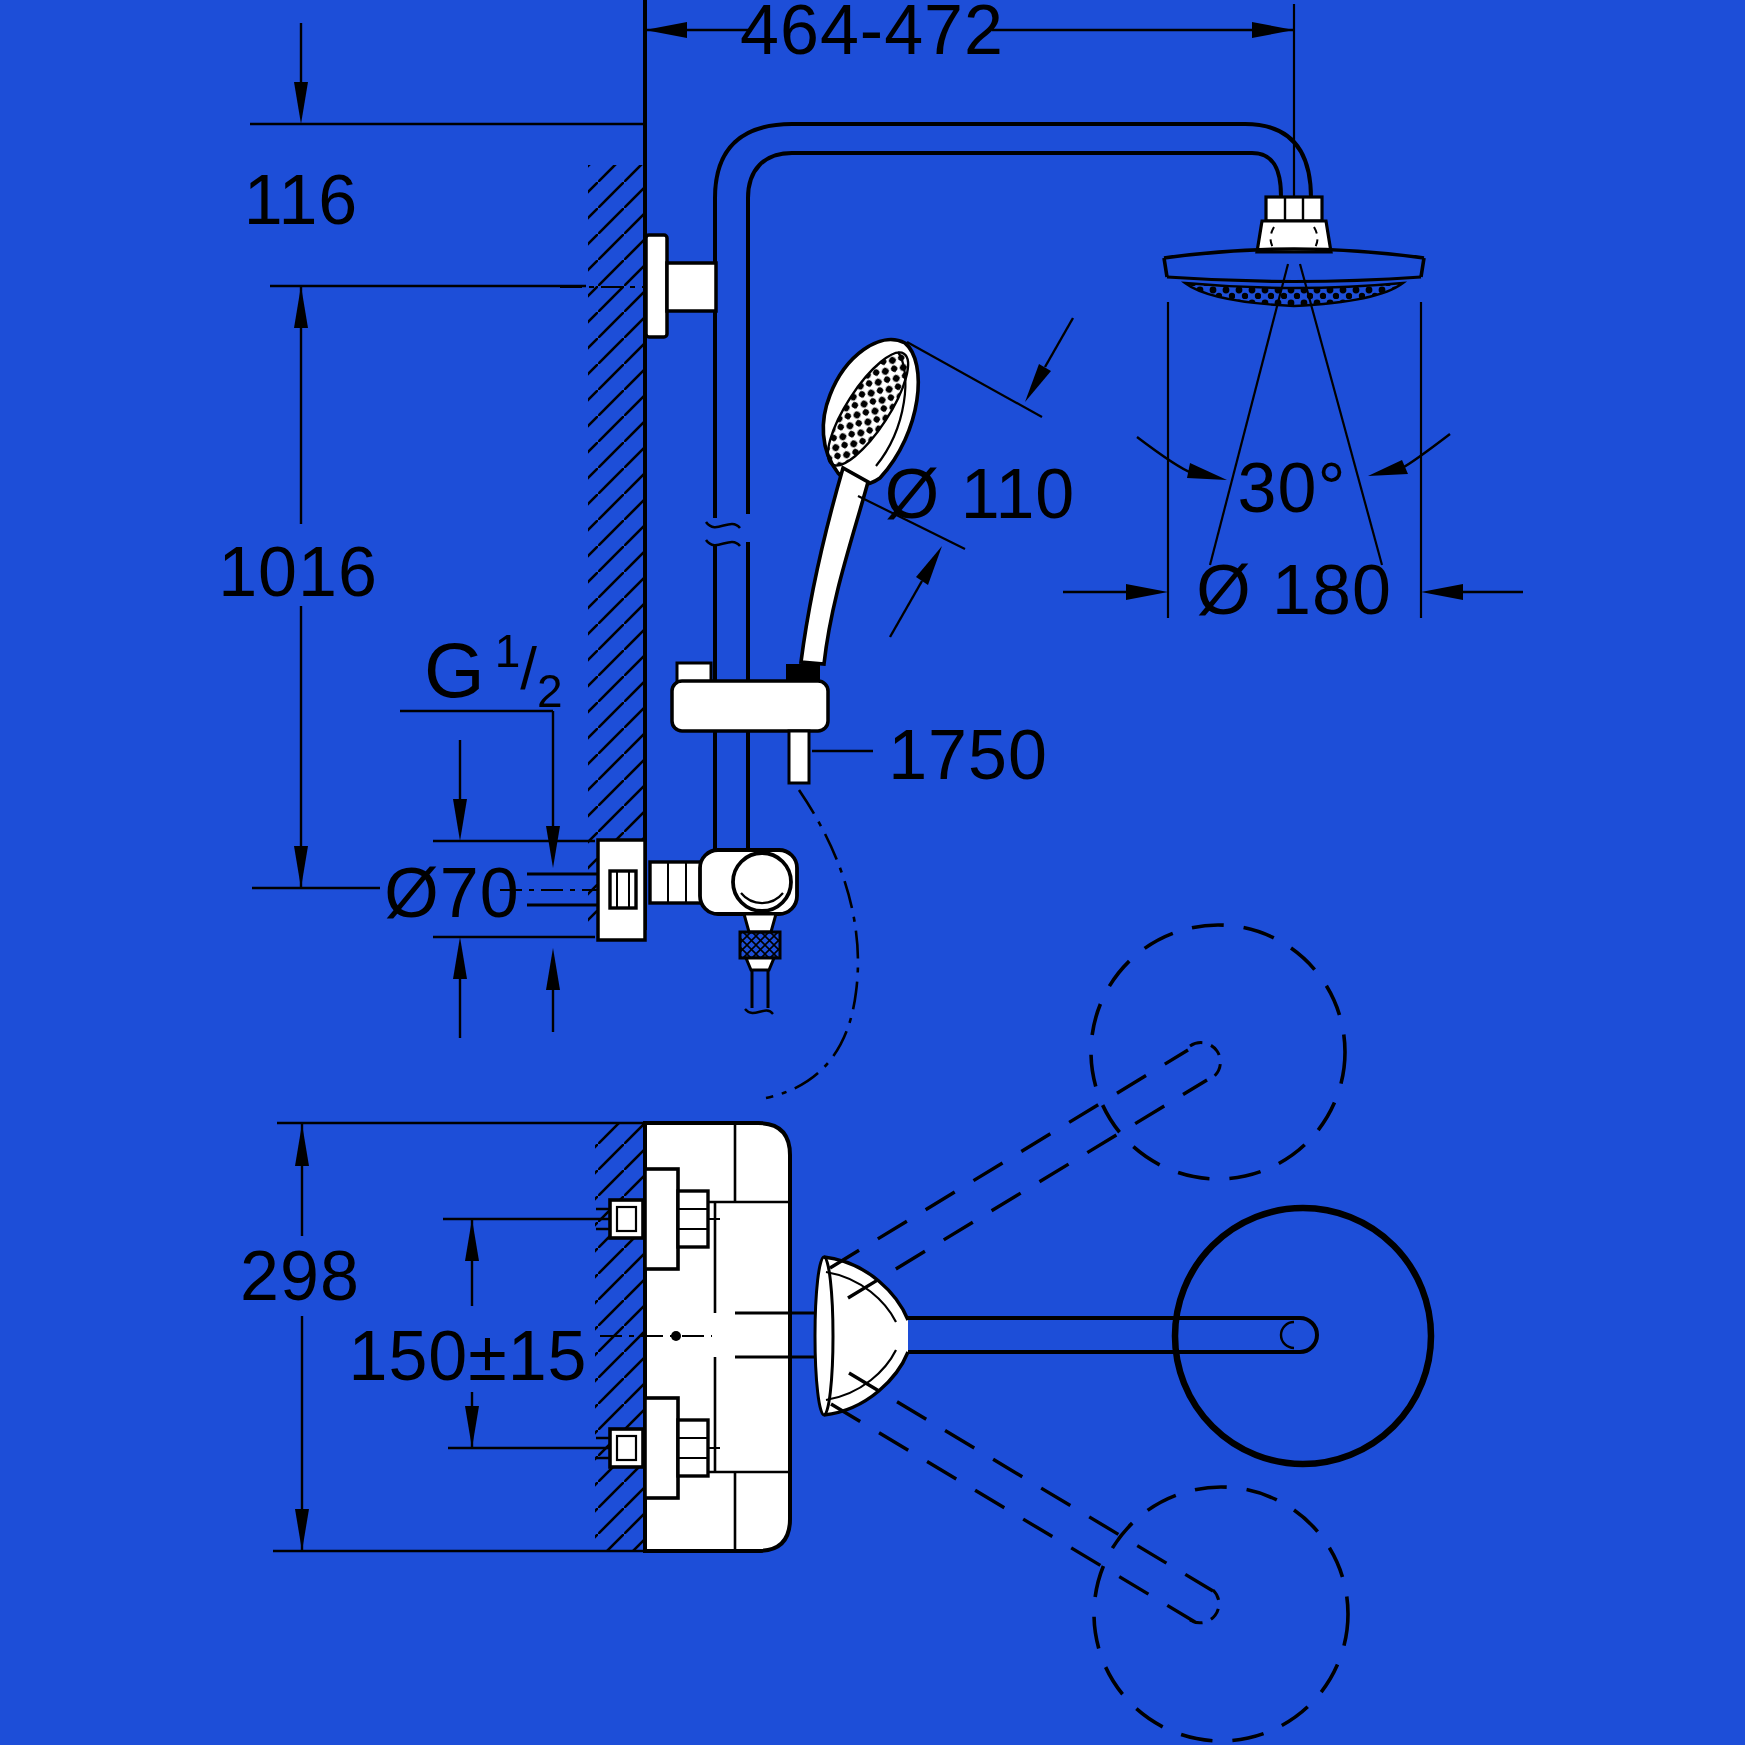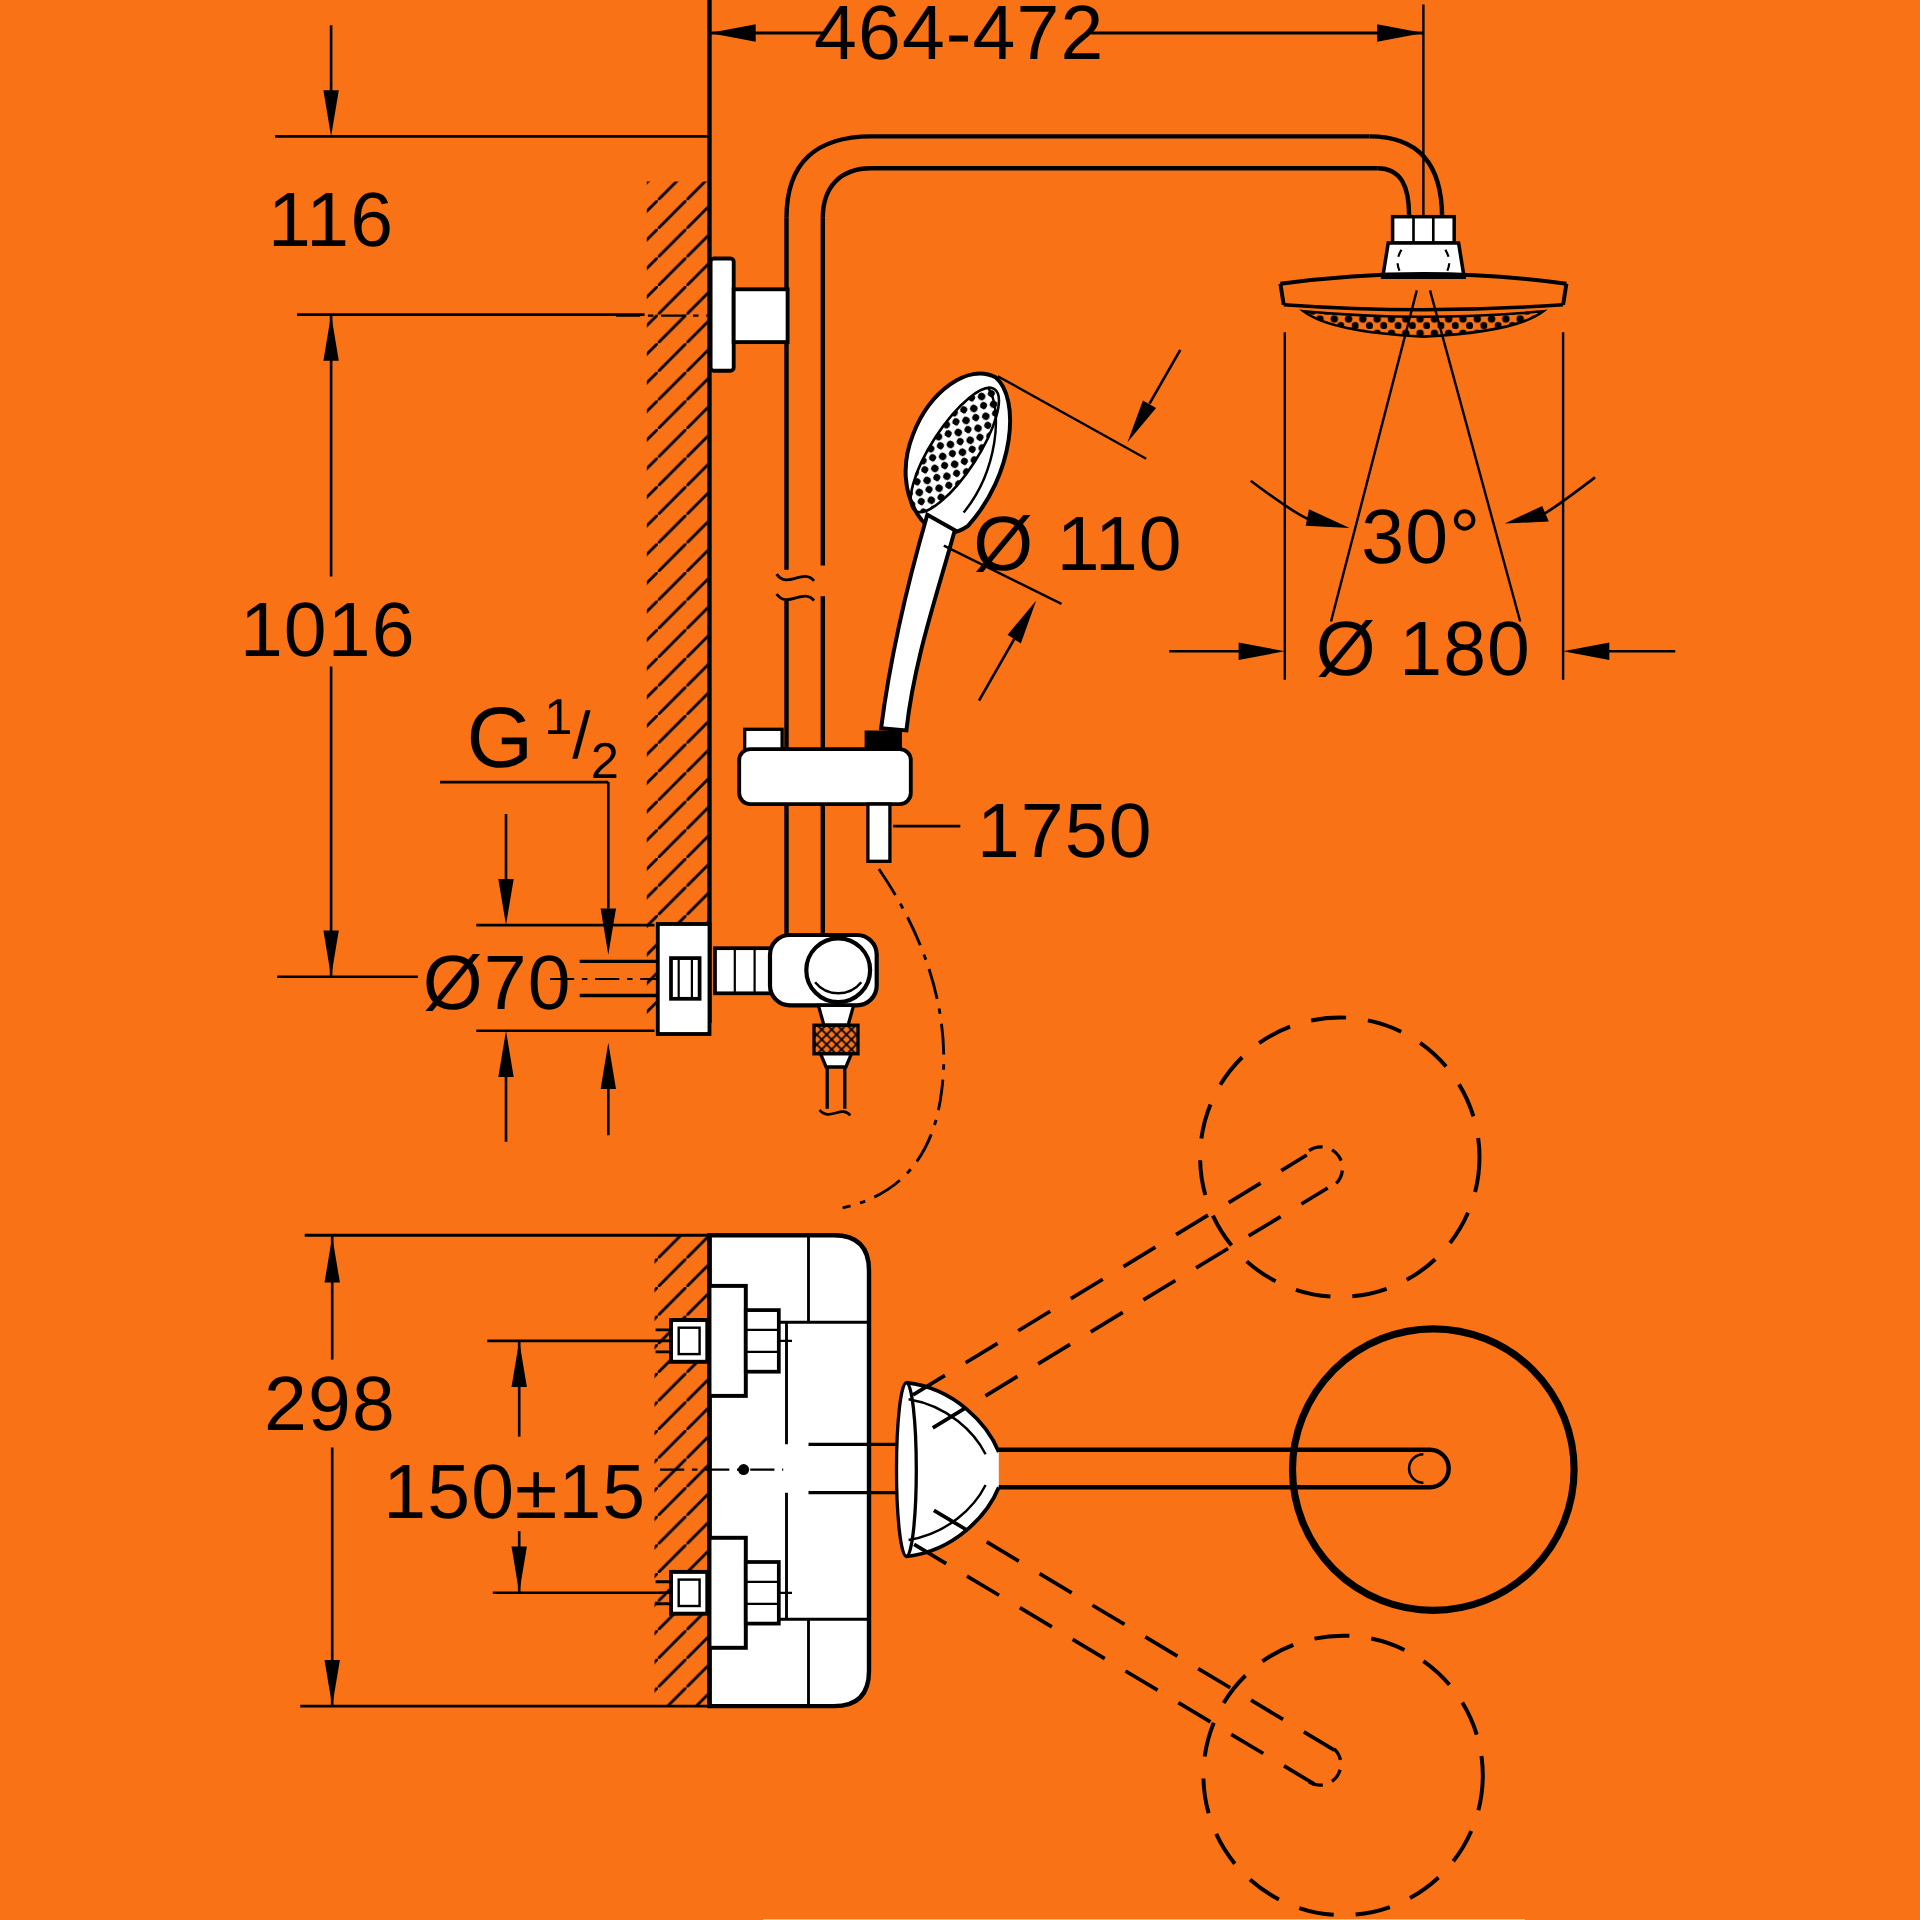--- a/index.html
+++ b/index.html
@@ -1,16 +1,16 @@
 <!DOCTYPE html>
 <html><head>
 <meta charset="utf-8">
 <style>
   html,body{margin:0;padding:0;background:#fff;}
-  .stage{width:1745px;height:1745px;position:relative;background:#f97316;overflow:hidden;}
+  .stage{width:1745px;height:1745px;position:relative;background:#1d4ed8;overflow:hidden;}
   svg{display:block;font-family:"Liberation Sans", sans-serif;}
   text{fill:#000;font-family:"Liberation Sans", sans-serif;}
   .dim-text{font-size:70px;letter-spacing:1px;}
   .ln{stroke:#000;fill:none;}
 </style>
 </head>
 <body>
 
 <div class="stage">
 <svg width="1745" height="1745" viewBox="0 0 1745 1745">

